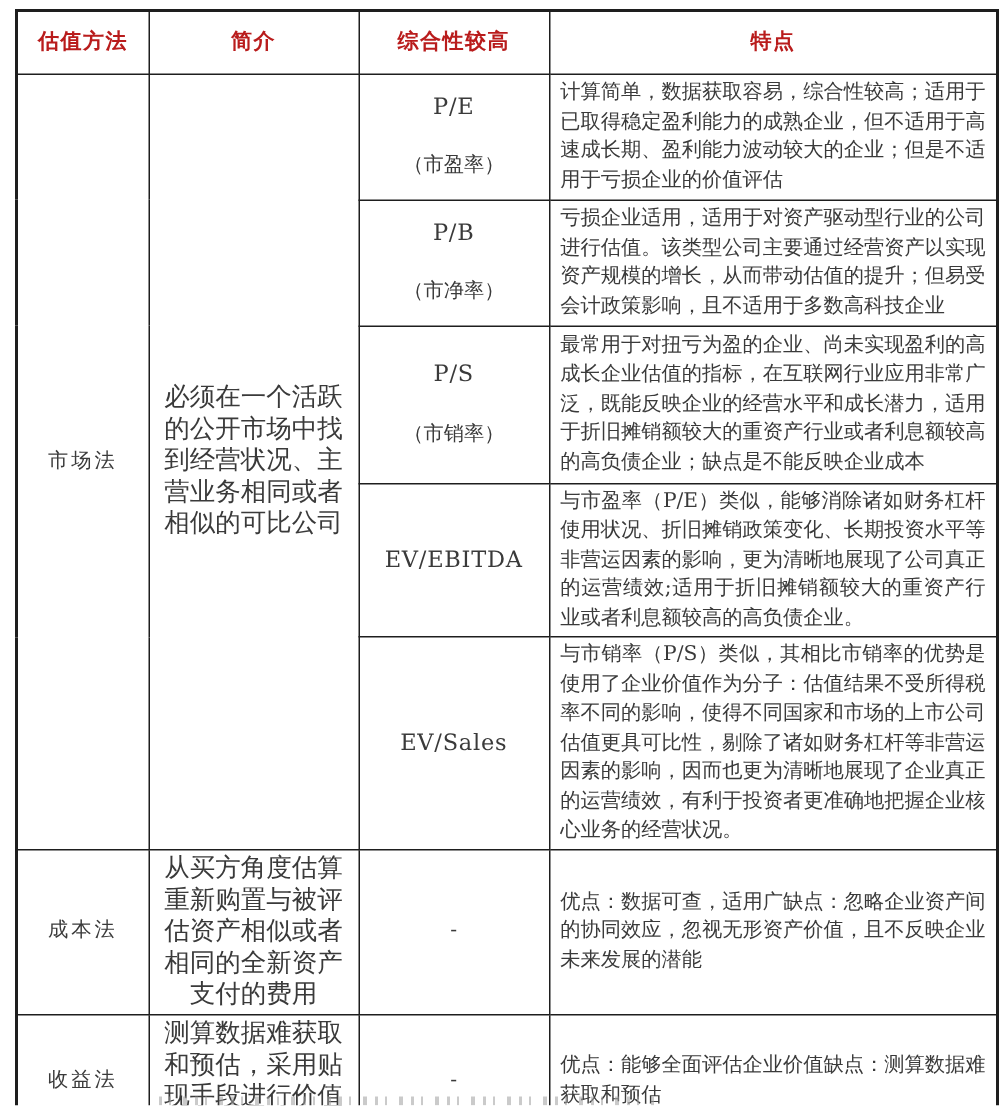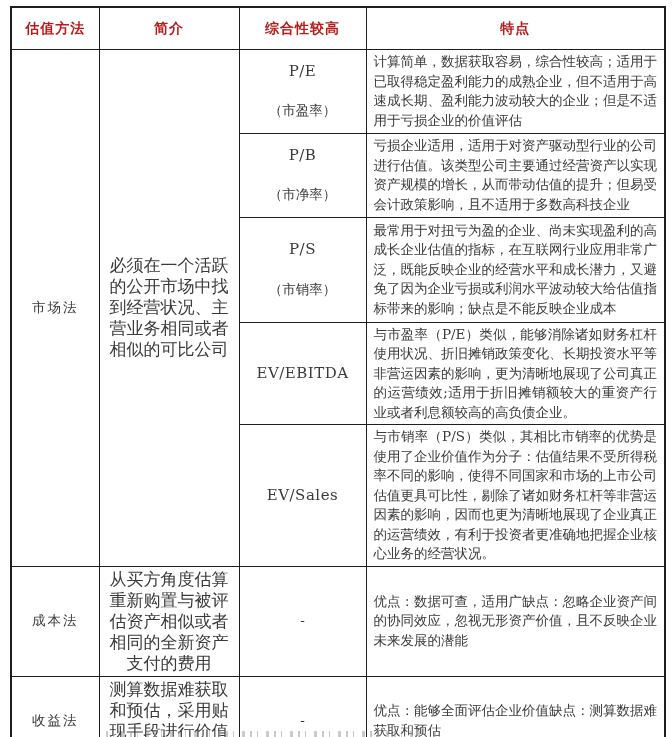--- a/index.html
+++ b/index.html
@@ -132,21 +132,21 @@
           <div class="code">P/B</div>
           <div class="label">（市净率）</div>
         </td>
         <td class="feature">亏损企业适用，适用于对资产驱动型行业的公司进行估值。该类型公司主要通过经营资产以实现资产规模的增长，从而带动估值的提升；但易受会计政策影响，且不适用于多数高科技企业</td>
       </tr>
       <tr class="r-ps">
         <td class="indicator">
           <div class="code">P/S</div>
           <div class="label">（市销率）</div>
         </td>
-        <td class="feature">最常用于对扭亏为盈的企业、尚未实现盈利的高成长企业估值的指标，在互联网行业应用非常广泛，既能反映企业的经营水平和成长潜力，又避免了因为企业亏损或利润水平波动较大给估值指标带来的影响；缺点是不能反映企业成本</td>
+        <td class="feature">最常用于对扭亏为盈的企业、尚未实现盈利的高成长企业估值的指标，在互联网行业应用非常广泛，既能反映企业的经营水平和成长潜力，适用于折旧摊销额较大的重资产行业或者利息额较高的高负债企业；缺点是不能反映企业成本</td>
       </tr>
       <tr class="r-ebitda">
         <td class="indicator">
           <div class="code">EV/EBITDA</div>
         </td>
         <td class="feature">与市盈率（P/E）类似，能够消除诸如财务杠杆使用状况、折旧摊销政策变化、长期投资水平等非营运因素的影响，更为清晰地展现了公司真正的运营绩效;适用于折旧摊销额较大的重资产行业或者利息额较高的高负债企业。</td>
       </tr>
       <tr class="r-evsales">
         <td class="indicator">
           <div class="code">EV/Sales</div>

